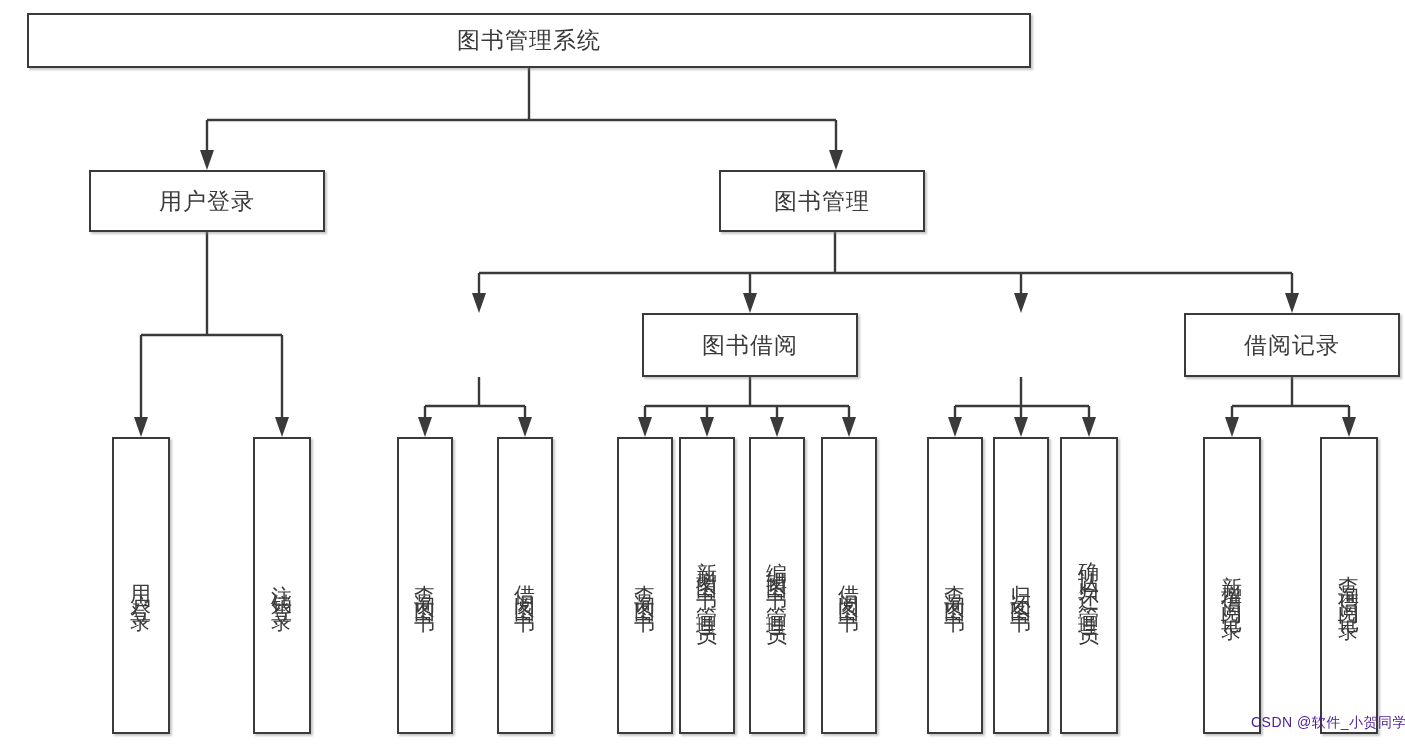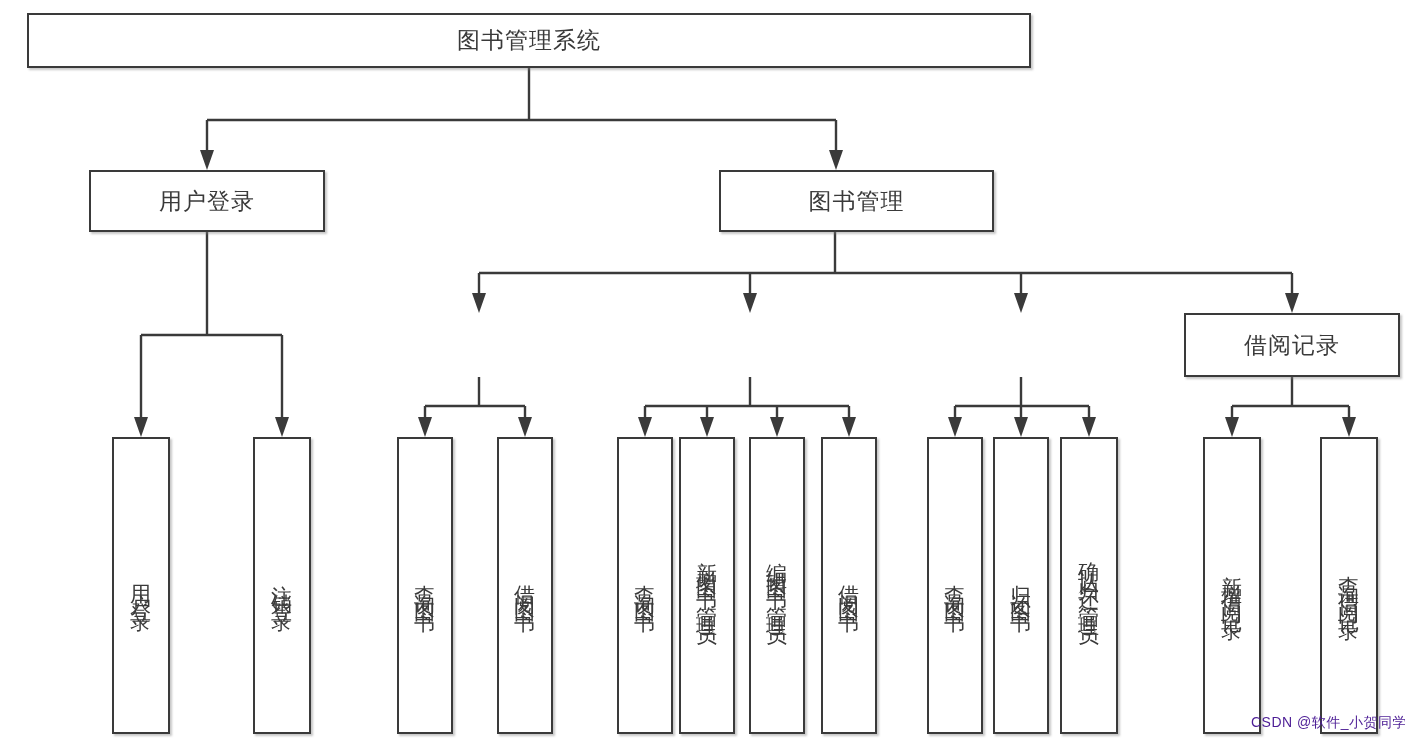--- a/index.html
+++ b/index.html
@@ -103,24 +103,27 @@
     <path class="head" d="M1342 437 l-7 -20 h14 z"></path>
   </svg>
 
   <div class="node h" style="left:20px; top:13px; width:1004px; height:55px;">
     <span>图书管理系统</span>
   </div>
 
   <div class="node h" style="left:82px; top:170px; width:236px; height:62px;">
     <span>用户登录</span>
   </div>
-  <div class="node h" style="left:712px; top:170px; width:275px; height:62px;">
+  <div class="node h" style="left:712px; top:170px; width:206px; height:62px;">
     <span>图书管理</span>
   </div>
 
+  <div class="node h" style="left:635px; top:313px; width:216px; height:64px;">
+    <span>图书借阅</span>
+  </div>
   <div class="node h" style="left:1177px; top:313px; width:216px; height:64px;">
     <span>借阅记录</span>
   </div>
 
   <div class="node v" style="left:105px; top:437px; width:58px; height:297px;">
     <span>用户登录</span>
   </div>
   <div class="node v" style="left:246px; top:437px; width:58px; height:297px;">
     <span>注销登录</span>
   </div>

